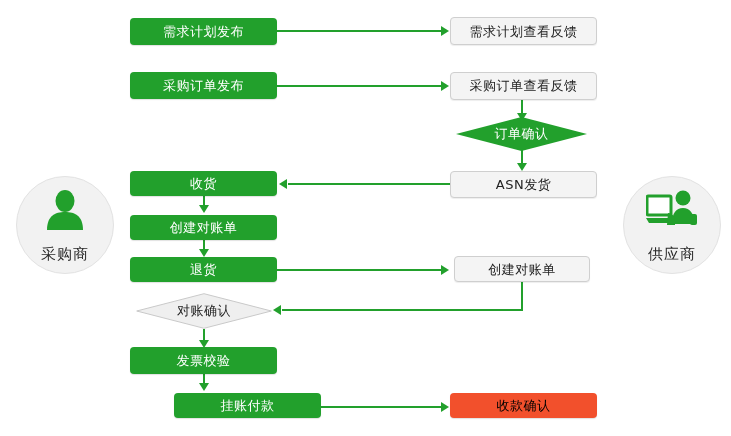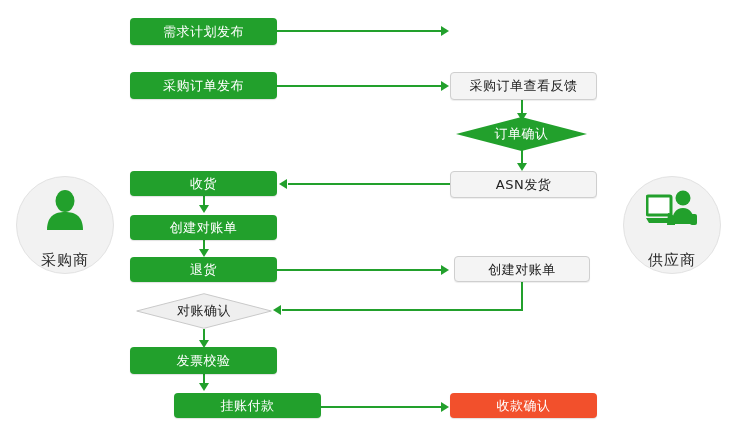--- a/index.html
+++ b/index.html
@@ -37,21 +37,21 @@
   }
   .node.grey {
     background: #f4f4f4;
     color: #222222;
     border: 1px solid #cfcfcf;
     border-radius: 4px;
     box-shadow: 0 1px 1px rgba(0,0,0,0.07);
   }
   .node.red {
     background: #f2502c;
-    color: #ffffff;
+    color: #000000;
     border-radius: 4px;
     box-shadow: 0 1px 1px rgba(0,0,0,0.12);
   }
   
   .diamond {
     position: absolute;
     z-index: 5;
   }
   .diamond .dlabel {
     position: absolute;
@@ -117,21 +117,21 @@
   }
   .avatar .glyph {
     margin-top: 12px;
     width: 56px;
     height: 42px;
     display: flex;
     align-items: center;
     justify-content: center;
   }
   .avatar .acaption {
-    margin-top: 20px;
+    margin-top: 14px;
     font-size: 15px;
     color: #2a2a2a;
     letter-spacing: 1px;
   }
 </style>
 </head>
 <body>
 
 <div id="canvas">
 
@@ -169,20 +169,23 @@
   <div class="ln v" style="left:203px; top:372px; height:13px;"></div>
   <div class="arrow down" style="left:199px; top:383px;"></div>
 
   <div class="ln h" style="left:277px; top:406px; width:165px;"></div>
   <div class="arrow right" style="left:441px; top:402px;"></div>
 
   <div class="node green" style="left:130px; top:18px; width:147px; height:27px;">
     <span>需求计划发布</span>
   </div>
 
+  <div class="node grey" style="left:450px; top:17px; width:147px; height:28px;">
+    <span>需求计划查看反馈</span>
+  </div>
 
   <div class="node green" style="left:130px; top:72px; width:147px; height:27px;">
     <span>采购订单发布</span>
   </div>
 
   <div class="node grey" style="left:450px; top:72px; width:147px; height:28px;font-family:Liberation Mono, monospace;">
     <span>采购订单查看反馈</span>
   </div>
 
   <div class="diamond green" style="left:456px; top:117px; width:131px; height:34px;">

